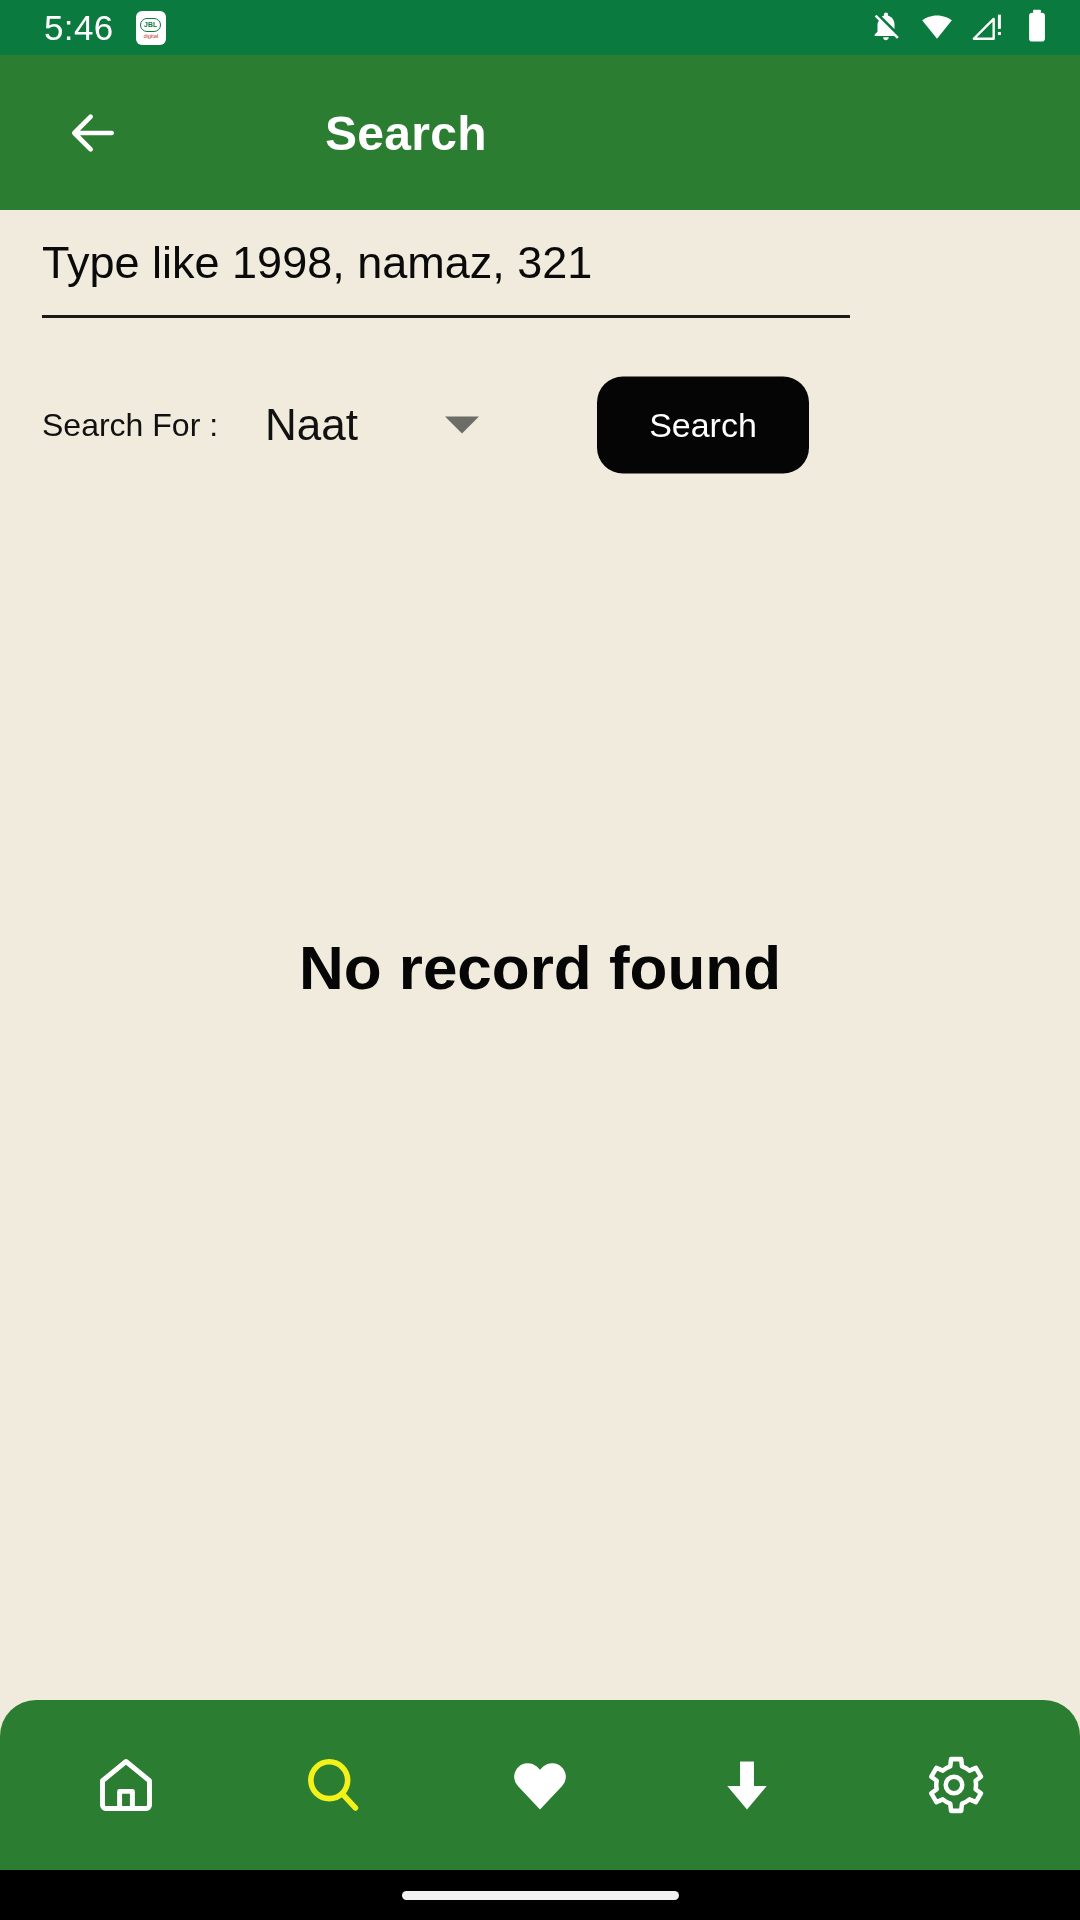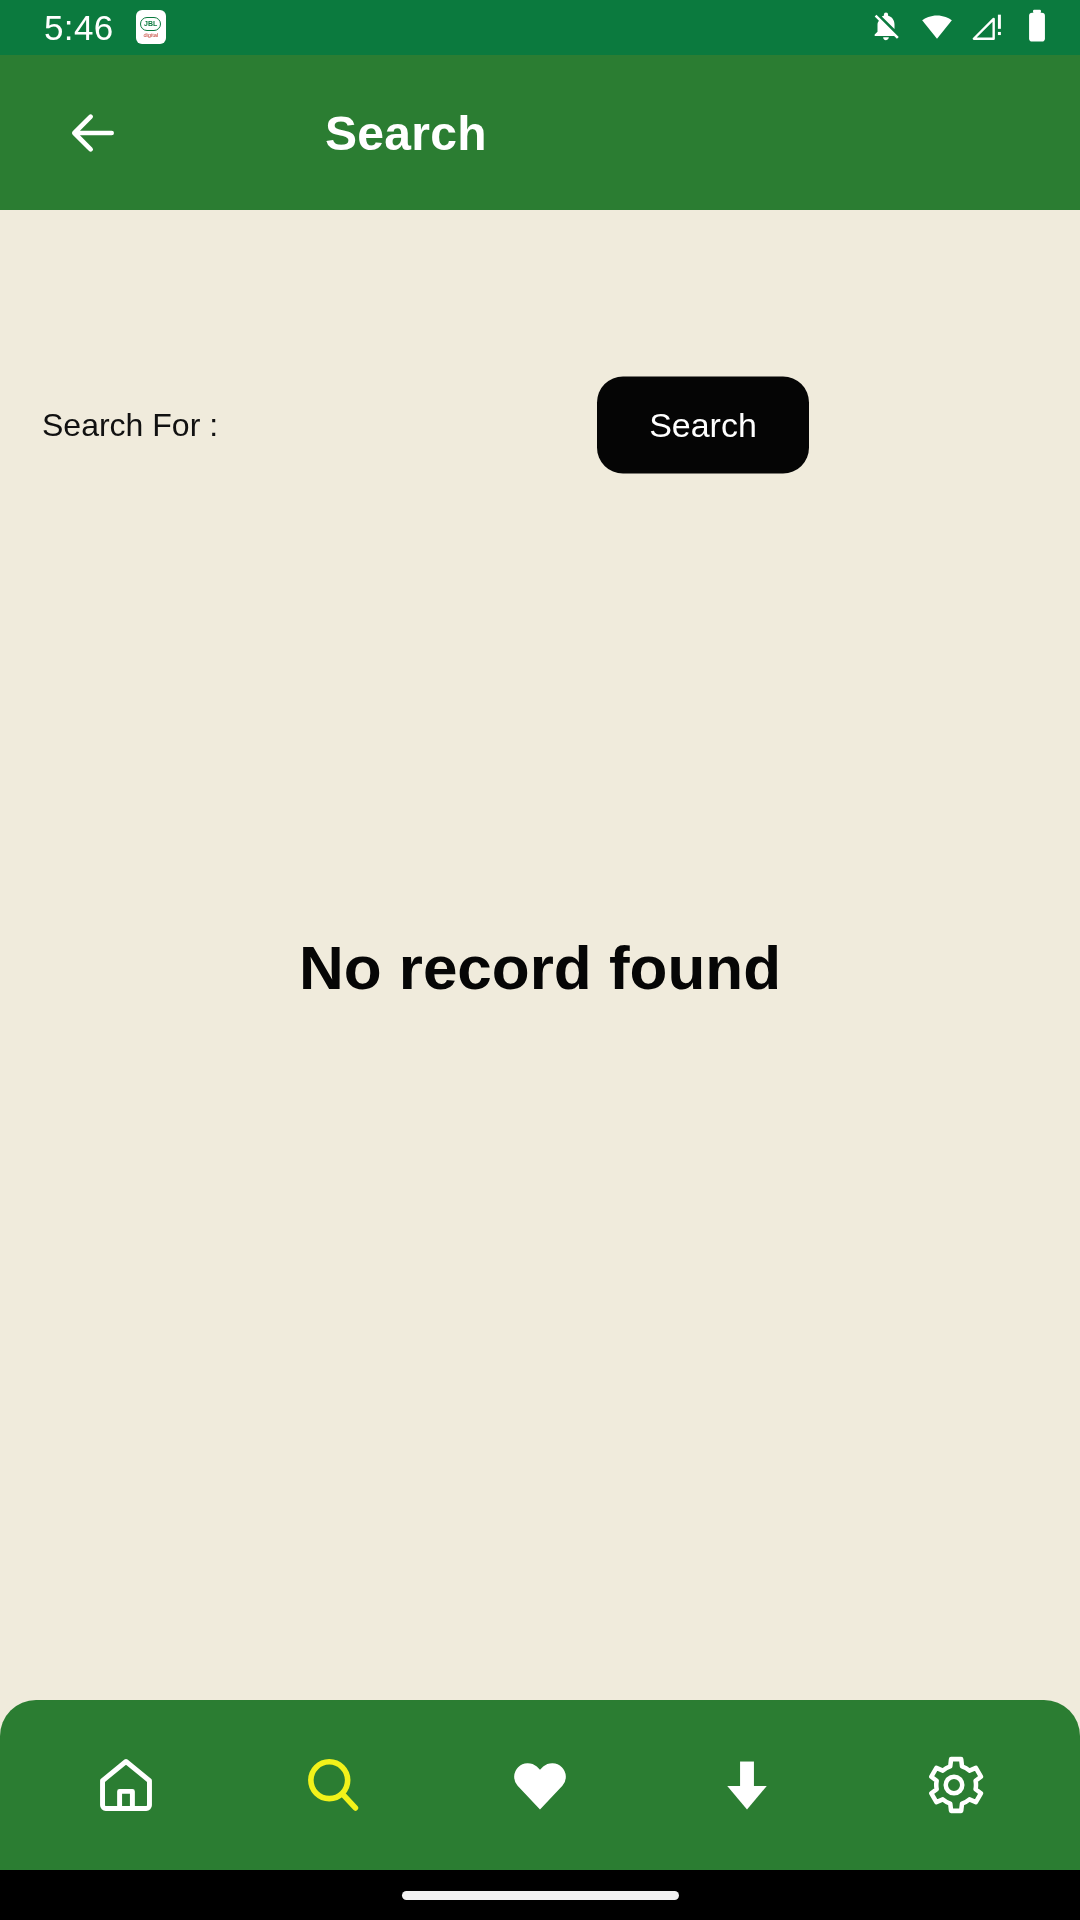--- a/index.html
+++ b/index.html
@@ -29,21 +29,21 @@
     height: 55px;
     background: #0B7A3E;
     display: flex;
     align-items: center;
     justify-content: space-between;
     box-sizing: border-box;
     padding: 0 28px 0 44px;
   }
   #status-left {
     display: flex;
-    align-items: flex-start;
+    align-items: flex-end;
     gap: 22px;
   }
   #status-time {
     color: #FFFFFF;
     font-size: 35px;
     font-weight: 500;
     letter-spacing: 0.4px;
     line-height: 1;
   }
   .notif-icon {
@@ -310,24 +310,31 @@
     <div id="back-button">
       <svg width="56" height="56" viewBox="0 0 24 24">
         <path d="M20 12H4M4 12l7-7M4 12l7 7" fill="none" stroke="#FFFFFF" stroke-width="2" stroke-linecap="round" stroke-linejoin="round"></path>
       </svg>
     </div>
     <div id="app-bar-title">Search</div>
   </div>
 
   <div id="content">
 
+    <div id="search-field-wrap">
+      <input id="search-input" type="text" placeholder="Type like 1998, namaz, 321" style="">
+    </div>
 
     <div id="search-options-row">
       <span id="search-for-label">Search For :</span>
 
+      <div id="category-dropdown">
+        <span id="category-value">Naat</span>
+        <span id="dropdown-caret"></span>
+      </div>
 
       <button id="search-button">Search</button>
     </div>
 
     <div id="no-record-message">No record found</div>
   </div>
 
   <div id="bottom-nav">
 
     <div class="nav-item">

